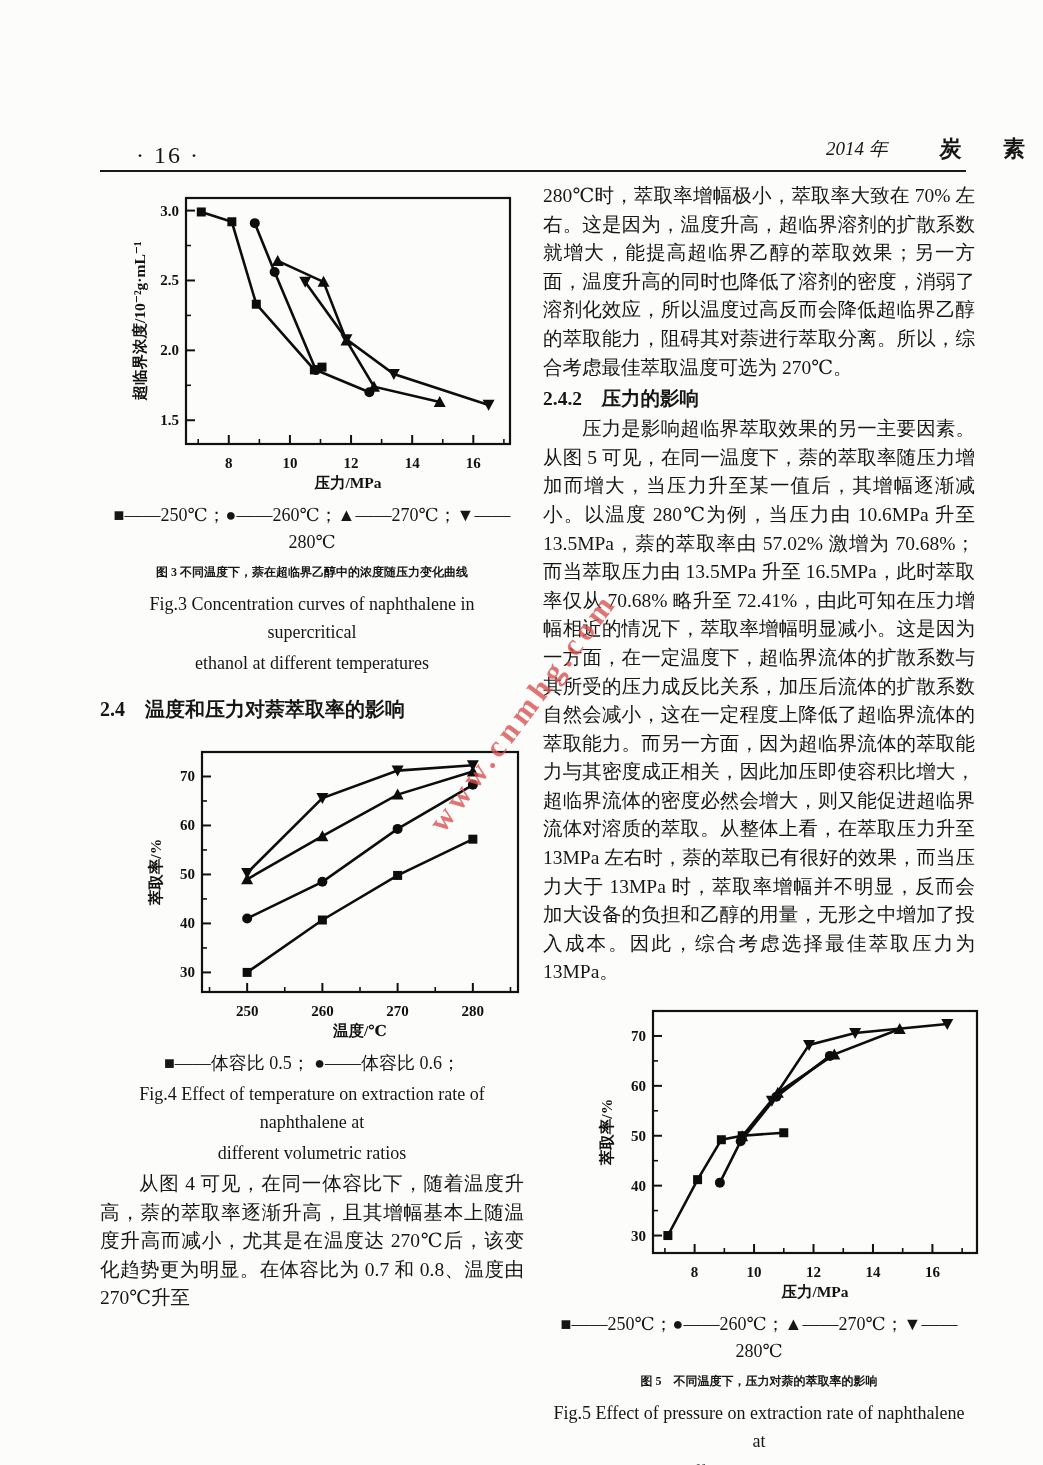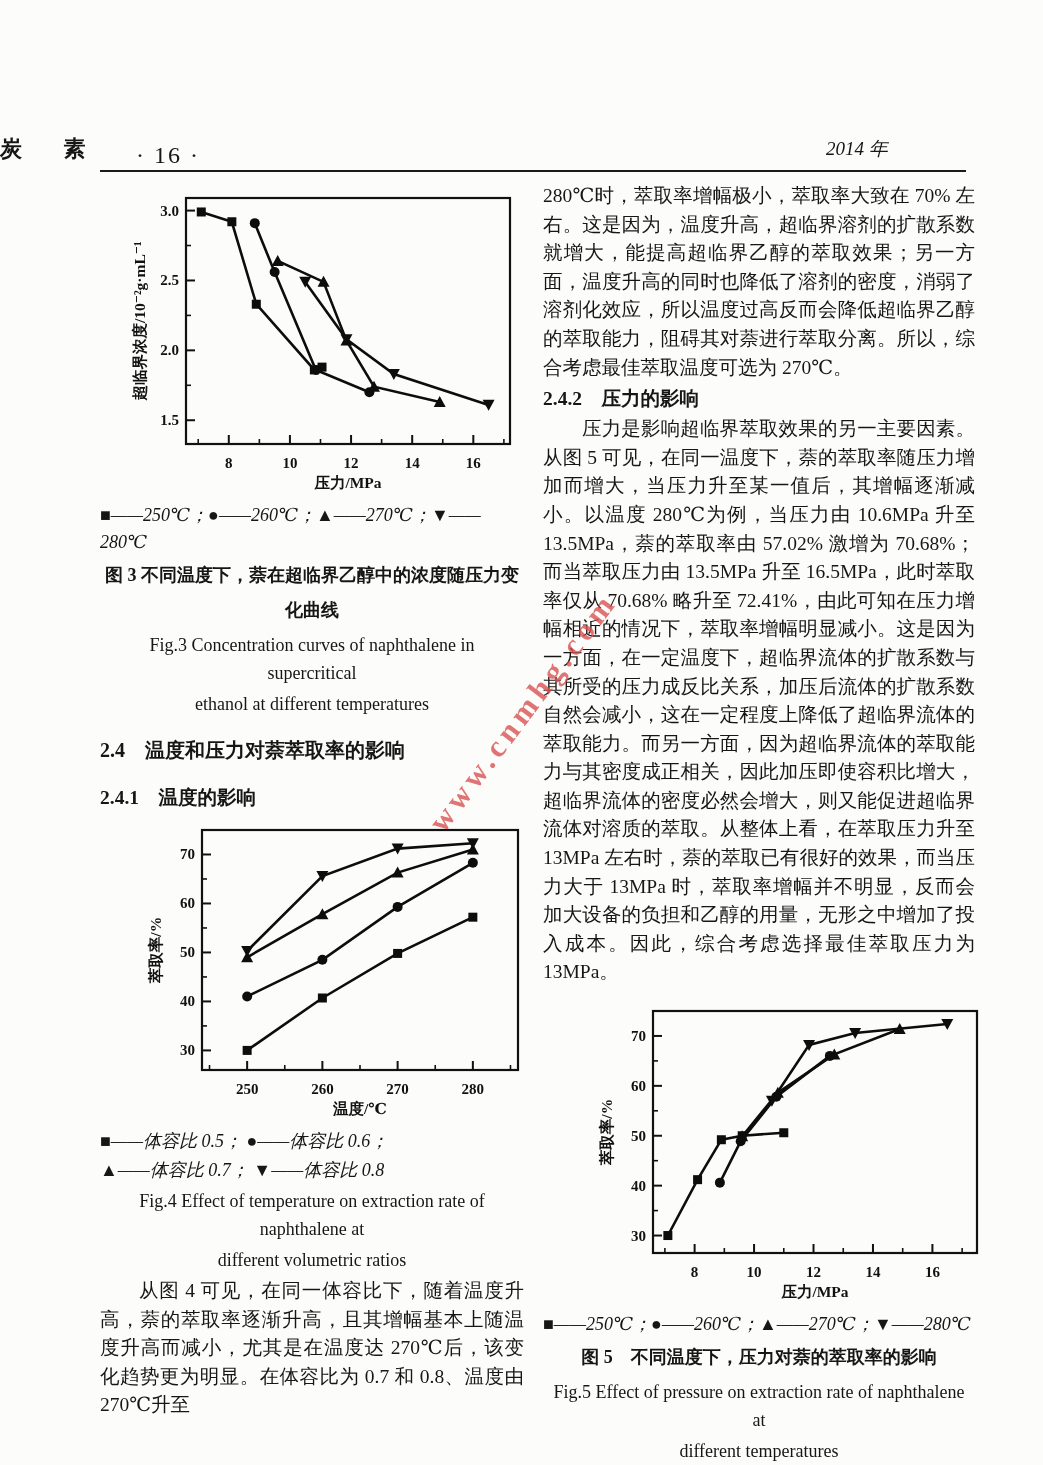--- a/index.html
+++ b/index.html
@@ -3,40 +3,40 @@
 <meta charset="utf-8">
 <style>
   html,body{margin:0;padding:0;background:#e8e8e6;}
   #page{
     position:relative; width:1043px; height:1465px; margin:0 auto;
     background:#fcfcfa; color:#161616; overflow:hidden;
     font-family:"Liberation Serif","DejaVu Serif",serif;
   }
   
   .hdr-pageno{position:absolute; left:136px; top:142px; font-size:24px; letter-spacing:2px;}
-  .hdr-journal{position:absolute; left:0; top:134px; width:1043px; text-align:left;
+  .hdr-journal{position:absolute; left:0; top:134px; width:1043px; text-align:right;
     font-size:22px; font-weight:700; letter-spacing:18px;}
   .hdr-year{position:absolute; left:826px; top:136px; font-size:19px;font-style:italic;}
   .hdr-rule{position:absolute; left:100px; top:170px; width:866px; height:0;
     border-top:2.5px solid #1a1a1a;}
   
   .col{position:absolute; top:182px; font-size:19.5px; line-height:28.6px; text-align:justify;}
   #col-left{left:100px;  width:424px;}
   #col-right{left:543px; width:432px;}
   .para{margin:0; text-align:justify;}
   .para.indent{text-indent:2em;}
   .heading{margin:18px 0; font-weight:700; font-size:20px; line-height:29px; text-align:left;}
   .subheading{margin:2px 0; font-weight:700; font-size:19.5px; line-height:29px; text-align:left;}
   
   .chart{position:relative; background:transparent;}
   #chart-fig3{width:392px; height:312px; margin:6px 0 0 28px;}
   #chart-fig4{width:384px; height:306px; margin:8px 0 0 44px;}
   #chart-fig5{width:392px; height:308px; margin:14px 0 0 52px;}
-  .legend-line{ text-align:left; font-size:18px; line-height:27px; margin:2px 0; letter-spacing:0;font-style:italic;}
-  .caption-zh{ text-align:center; font-size:18px; font-weight:600; line-height:35px; margin:1px 0;}
+  .legend-line{ text-align:center; font-size:18px; line-height:27px; margin:2px 0; letter-spacing:0;}
+  .caption-zh{ text-align:center; font-size:12px; font-weight:600; line-height:29px; margin:1px 0;}
   .caption-en{ text-align:center; font-size:18px;  line-height:28px; margin:3px;}
   .continuation{ text-align:right; font-size:19px; margin-top:6px; padding-right:6px;}
   
   .tick-label{font-family:"Liberation Serif","DejaVu Serif",serif; font-size:15px; font-weight:700; fill:#111;}
   .axis-label{font-family:"Liberation Serif","DejaVu Serif",serif; font-size:15.5px; font-weight:700; fill:#111;}
   
   #watermark{
     position:absolute; left:308px; top:694px; width:430px; text-align:center;
     transform:rotate(-53deg);
     font-family:"Liberation Serif",serif;
@@ -111,21 +111,20 @@
           <polygon points="218.47169811320754,157.17045454545453 212.47169811320754,146.17045454545453 224.47169811320754,146.17045454545453" fill="#0d0d0d"></polygon>
           <polygon points="265.84905660377365,192.11363636363637 259.84905660377365,181.11363636363637 271.84905660377365,181.11363636363637" fill="#0d0d0d"></polygon>
           <polygon points="360.60377358490564,222.86363636363637 354.60377358490564,211.86363636363637 366.60377358490564,211.86363636363637" fill="#0d0d0d"></polygon>
         </svg></div>
     <div class="legend-line">■——250℃；●——260℃；▲——270℃；▼——280℃</div>
     <div class="caption-zh">图 3 不同温度下，萘在超临界乙醇中的浓度随压力变化曲线</div>
     <div class="caption-en">Fig.3 Concentration curves of naphthalene in supercritical</div>
     <div class="caption-en">ethanol at different temperatures</div>
 
     <h3 class="heading">2.4　温度和压力对萘萃取率的影响</h3>
-    <h4 class="subheading">2.4.1　温度的影响</h4>
 
     <div class="chart" id="chart-fig4"><svg width="384" height="306">
           <rect x="58" y="10" width="316" height="240" fill="none" stroke="#111" stroke-width="2.2"></rect>
           <line x1="103.14285714285714" y1="250" x2="103.14285714285714" y2="241" stroke="#111" stroke-width="2"></line>
           <text x="103.14285714285714" y="274" text-anchor="middle" class="tick-label">250</text>
           <line x1="178.38095238095238" y1="250" x2="178.38095238095238" y2="241" stroke="#111" stroke-width="2"></line>
           <text x="178.38095238095238" y="274" text-anchor="middle" class="tick-label">260</text>
           <line x1="253.61904761904762" y1="250" x2="253.61904761904762" y2="241" stroke="#111" stroke-width="2"></line>
           <text x="253.61904761904762" y="274" text-anchor="middle" class="tick-label">270</text>
           <line x1="328.85714285714283" y1="250" x2="328.85714285714283" y2="241" stroke="#111" stroke-width="2"></line>
@@ -167,21 +166,20 @@
           <polygon points="178.38095238095238,88.2448979591837 172.38095238095238,99.2448979591837 184.38095238095238,99.2448979591837" fill="#0d0d0d"></polygon>
           <polygon points="253.61904761904762,46.61224489795919 247.61904761904762,57.61224489795919 259.6190476190476,57.61224489795919" fill="#0d0d0d"></polygon>
           <polygon points="328.85714285714283,23.591836734693885 322.85714285714283,34.591836734693885 334.85714285714283,34.591836734693885" fill="#0d0d0d"></polygon>
           <polyline points="103.1,131.0 178.4,56.0 253.6,28.6 328.9,23.2" fill="none" stroke="#0d0d0d" stroke-width="2.6"></polyline>
           <polygon points="103.14285714285714,136.9795918367347 97.14285714285714,125.9795918367347 109.14285714285714,125.9795918367347" fill="#0d0d0d"></polygon>
           <polygon points="178.38095238095238,62.04081632653063 172.38095238095238,51.04081632653063 184.38095238095238,51.04081632653063" fill="#0d0d0d"></polygon>
           <polygon points="253.61904761904762,34.61224489795916 247.61904761904762,23.612244897959158 259.6190476190476,23.612244897959158" fill="#0d0d0d"></polygon>
           <polygon points="328.85714285714283,29.2244897959184 322.85714285714283,18.2244897959184 334.85714285714283,18.2244897959184" fill="#0d0d0d"></polygon>
         </svg></div>
     <div class="legend-line">■——体容比 0.5；  ●——体容比 0.6；</div>
-    <div class="legend-line">▲——体容比 0.7；  ▼——体容比 0.8</div>
     <div class="caption-en">Fig.4 Effect of temperature on extraction rate of naphthalene at</div>
     <div class="caption-en">different volumetric ratios</div>
 
     <p class="para indent">从图 4 可见，在同一体容比下，随着温度升高，萘的萃取率逐渐升高，且其增幅基本上随温度升高而减小，尤其是在温度达 270℃后，该变化趋势更为明显。在体容比为 0.7 和 0.8、温度由 270℃升至</p>
   </div>
 
   <div class="col" id="col-right">
     <p class="para">280℃时，萃取率增幅极小，萃取率大致在 70% 左右。这是因为，温度升高，超临界溶剂的扩散系数就增大，能提高超临界乙醇的萃取效果；另一方面，温度升高的同时也降低了溶剂的密度，消弱了溶剂化效应，所以温度过高反而会降低超临界乙醇的萃取能力，阻碍其对萘进行萃取分离。所以，综合考虑最佳萃取温度可选为 270℃。</p>
     <h4 class="subheading">2.4.2　压力的影响</h4>
     <p class="para indent">压力是影响超临界萃取效果的另一主要因素。从图 5 可见，在同一温度下，萘的萃取率随压力增加而增大，当压力升至某一值后，其增幅逐渐减小。以温度 280℃为例，当压力由 10.6MPa 升至 13.5MPa，萘的萃取率由 57.02% 激增为 70.68%；而当萃取压力由 13.5MPa 升至 16.5MPa，此时萃取率仅从 70.68% 略升至 72.41%，由此可知在压力增幅相近的情况下，萃取率增幅明显减小。这是因为一方面，在一定温度下，超临界流体的扩散系数与其所受的压力成反比关系，加压后流体的扩散系数自然会减小，这在一定程度上降低了超临界流体的萃取能力。而另一方面，因为超临界流体的萃取能力与其密度成正相关，因此加压即使容积比增大，超临界流体的密度必然会增大，则又能促进超临界流体对溶质的萃取。从整体上看，在萃取压力升至 13MPa 左右时，萘的萃取已有很好的效果，而当压力大于 13MPa 时，萃取率增幅并不明显，反而会加大设备的负担和乙醇的用量，无形之中增加了投入成本。因此，综合考虑选择最佳萃取压力为 13MPa。</p>

